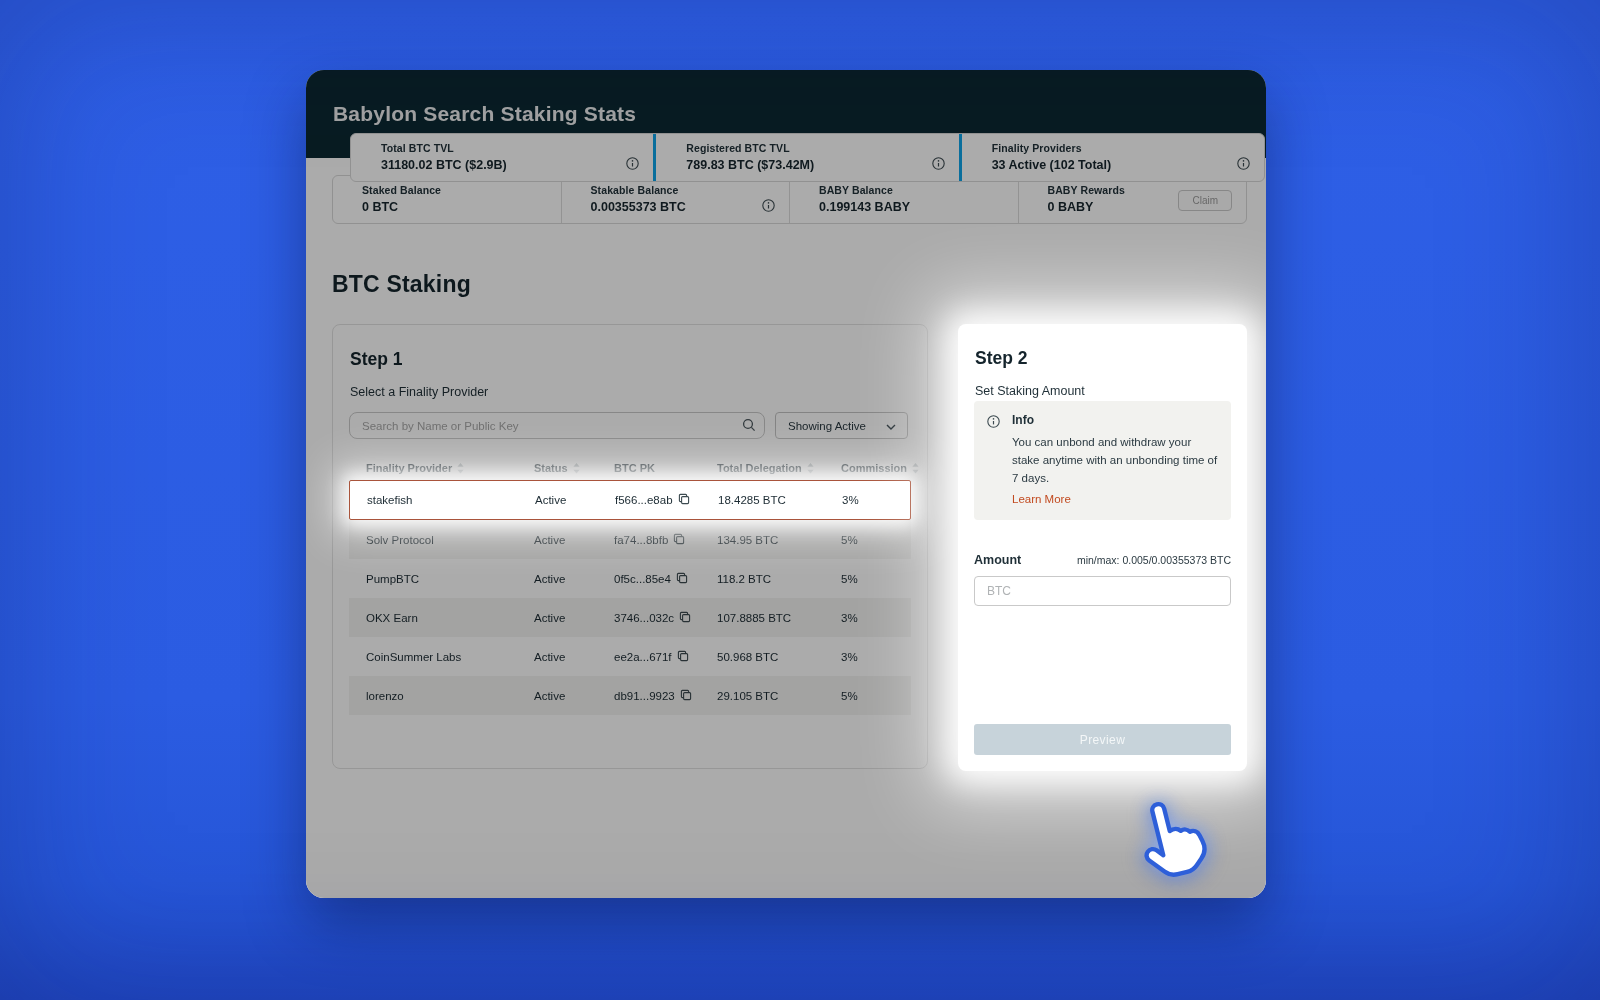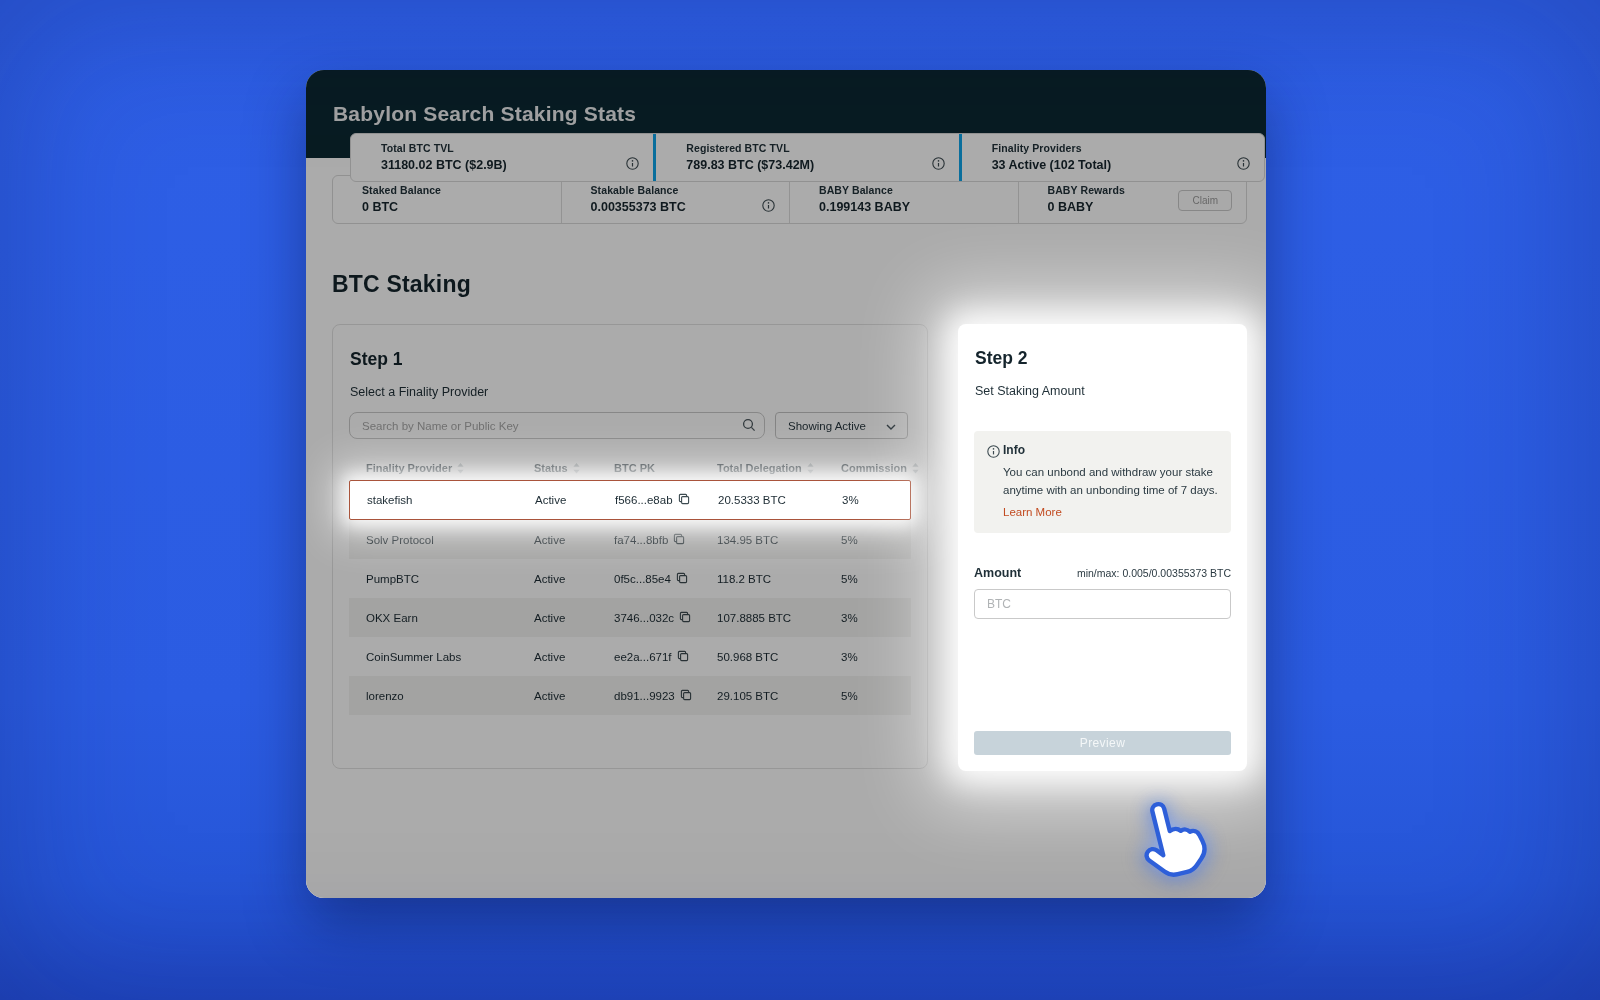--- a/index.html
+++ b/index.html
@@ -100,37 +100,37 @@
     box-shadow:0 0 18px 6px rgba(255,255,255,.95),0 0 42px 16px rgba(255,255,255,.55);
   }
 
   
   .step2{
     width:289px;height:447px;padding:16px;display:flex;flex-direction:column;
     position:relative;z-index:60;border:none;
     box-shadow:0 0 30px 12px rgba(255,255,255,.95),0 0 70px 32px rgba(255,255,255,.6);
   }
   .info-box{
-    margin-top:33px;background:#f2f2ef;border-radius:4px;padding:12px 13px 13px 13px;
-    display:flex;gap:3px;
+    margin-top:3px;background:#f2f2ef;border-radius:4px;padding:12px 13px 13px 13px;
+    display:flex;gap:12px;
   }
   .info-body{flex:1;}
   .info-title{font-size:12px;font-weight:600;color:#1f2f37;}
   .info-text{font-size:11.5px;line-height:1.55;color:#2b3a42;margin-top:7px;}
   .learn-more{font-size:11.5px;color:var(--c-accent);margin-top:6px;display:inline-block;cursor:pointer;}
   .amount-row{margin-top:33px;display:flex;align-items:baseline;justify-content:space-between;}
   .amount-label{font-size:12.5px;font-weight:600;color:#1f2f37;}
   .minmax{font-size:10.5px;color:#2b3a42;}
   .amount-input{
     margin-top:9px;width:100%;height:30px;border:1px solid #c9c9c9;border-radius:4px;
     font-size:12px;padding:0 12px;font-family:inherit;color:#222;background:#fff;
   }
   .amount-input::placeholder{color:#b0b3b5;}
   .preview-btn{
-    margin-top:auto;height:24px;background:var(--c-preview);border:none;border-radius:3px;
+    margin-top:auto;height:31px;background:var(--c-preview);border:none;border-radius:3px;
     color:#f4f7f8;font-size:12px;font-weight:500;letter-spacing:.4px;font-family:inherit;
   }
 
   
   .dim-overlay{position:absolute;inset:0;background:rgba(0,0,0,.33);z-index:50;}
   .cursor{position:absolute;left:822px;top:726px;z-index:70;pointer-events:none;
     filter:drop-shadow(0 0 10px rgba(160,190,255,.9)) drop-shadow(0 3px 6px rgba(20,50,140,.45));}
 </style>
 </head>
 <body>
@@ -300,21 +300,21 @@
 
           <div class="tr row spotlight">
             <div class="cell">stakefish</div>
             <div class="cell">Active</div>
             <div class="cell">
                 <span>f566...e8ab</span>
                 <span><svg width="12" height="12" viewBox="0 0 12 12">
                     <use href="#ico-copy"></use>
                   </svg></span>
               </div>
-            <div class="cell">20.5333 BTC</div>
+            <div class="cell">18.4285 BTC</div>
             <div class="cell">3%</div>
           </div>
 
           <div class="tr row stripe">
             <div class="cell">Solv Protocol</div>
             <div class="cell">Active</div>
             <div class="cell">
                 <span>fa74...8bfb</span>
                 <span><svg width="12" height="12" viewBox="0 0 12 12">
                     <use href="#ico-copy"></use>

